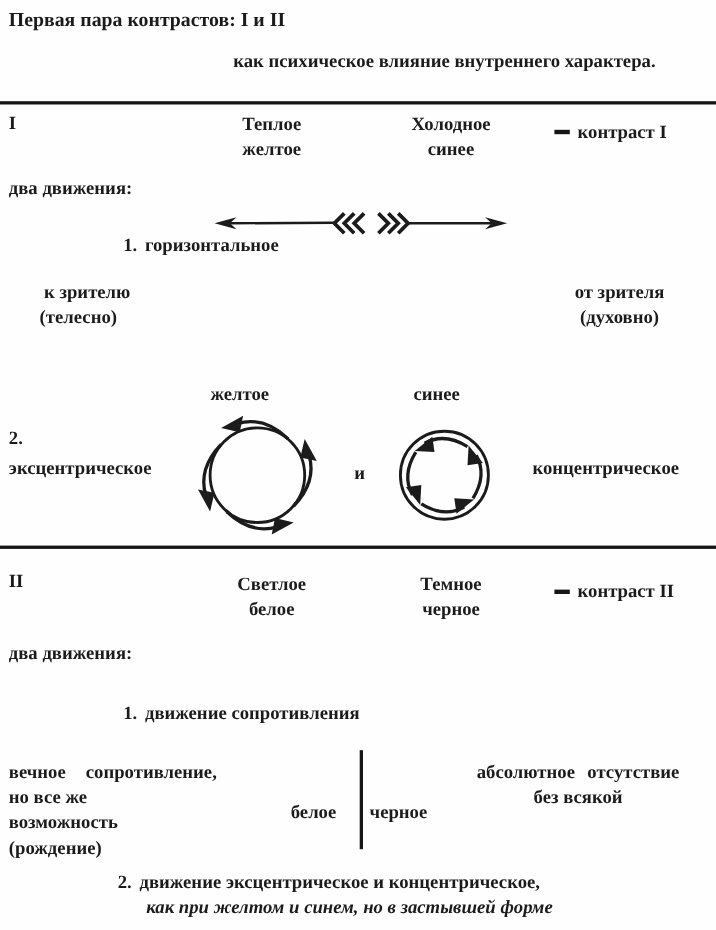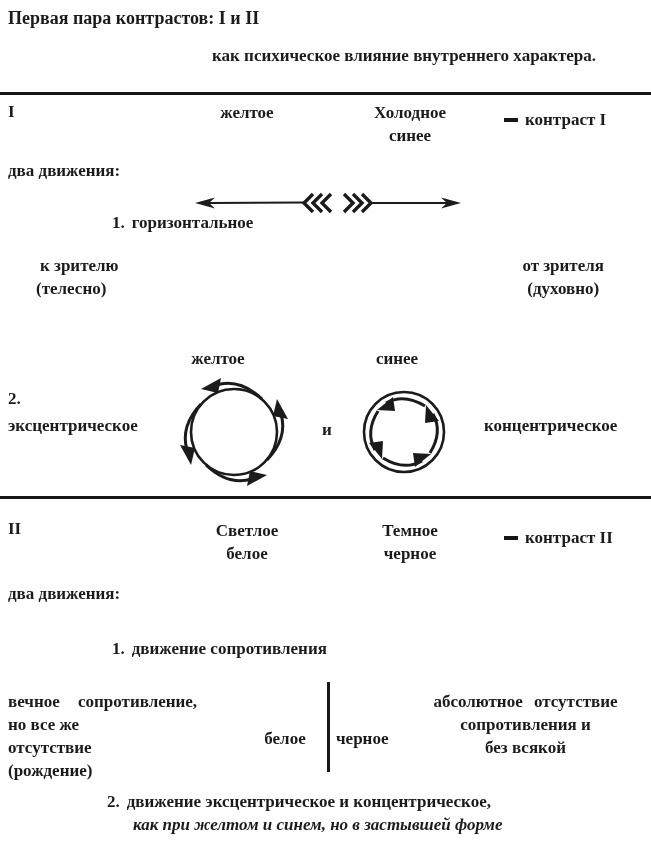--- a/index.html
+++ b/index.html
@@ -29,20 +29,21 @@
   <span class="it">Первая пара контрастов</span><span>: I и II</span>
 </div>
 
 <div class="abs" style="left:212px;top:46px;">как психическое влияние внутреннего характера.</div>
 
 <div class="abs rule" style="top:92px;"></div>
 
 <div class="abs" style="left:8px;top:102px;">I</div>
 
 <div class="abs ctr lh" style="left:198px;top:101px;width:98px;">
+  <div class="it">Теплое</div>
   <div>желтое</div>
 </div>
 
 <div class="abs ctr lh" style="left:358px;top:101px;width:104px;">
   <div class="it">Холодное</div>
   <div>синее</div>
 </div>
 
 <div class="abs" style="left:504px;top:110px;">
   <span class="dash"></span><span>контраст I</span>
@@ -157,32 +158,31 @@
 
 <div class="abs it" style="left:8px;top:584px;">два движения:</div>
 
 <div class="abs" style="left:112px;top:639px;">
   <span class="num">1.</span><span>движение сопротивления</span>
 </div>
 
 <div class="abs lh" style="left:8px;top:690px;width:258px;">
   <div class="sp1">вечное сопротивление,</div>
   <div>но все же</div>
-  <div>отсутствие</div>
+  <div>возможность</div>
   <div>(рождение)</div>
 </div>
 
 <div class="abs rt" style="left:250px;top:729px;width:70px;">белое</div>
 
 <div class="abs vline" style="left:327px;top:682px;height:90px;"></div>
 
 <div class="abs" style="left:336px;top:729px;">черное</div>
 
 <div class="abs lh rt" style="right:8px;top:690px;width:235px;">
   <div class="sp2">абсолютное отсутствие</div>
-  <div>сопротивления и</div>
   <div>без всякой</div>
 </div>
 
 <div class="abs" style="left:107px;top:792px;">
   <span class="num">2.</span><span>движение эксцентрическое и концентрическое,</span>
 </div>
 <div class="abs" style="left:133px;top:815px;font-style:italic;">как при желтом и синем, но в застывшей форме</div>
 
 </body></html>

